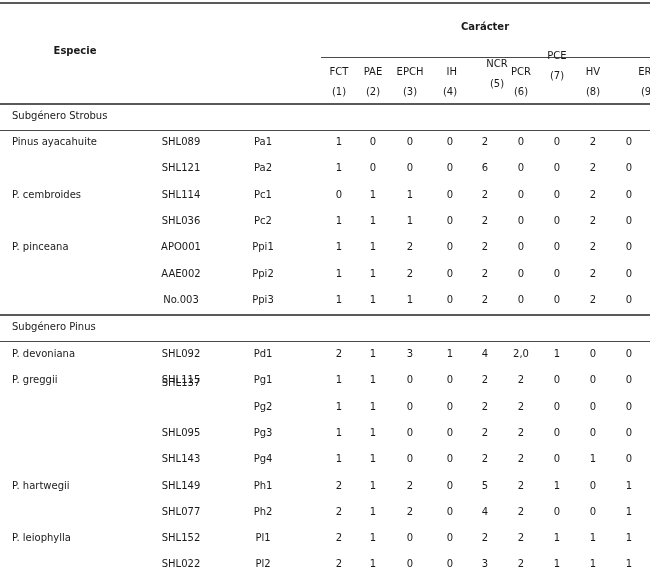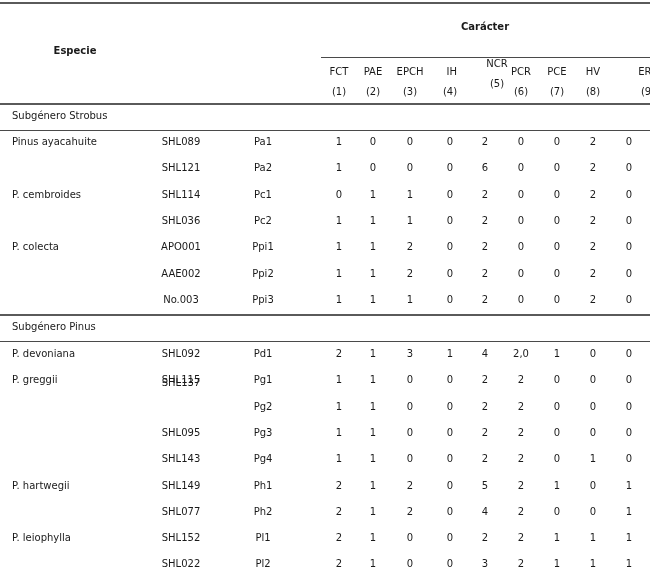--- a/index.html
+++ b/index.html
@@ -48,21 +48,21 @@
         <div>(4)</div>
       </div>
       <div class="txt c chh" style="left: 485px; top: 54px; margin-left: 12px;">
         <div>NCR</div>
         <div>(5)</div>
       </div>
       <div class="txt c chh" style="left: 521px; top: 62px;">
         <div>PCR</div>
         <div>(6)</div>
       </div>
-      <div class="txt c chh" style="left: 557px; top: 62px;">
+      <div class="txt c chh" style="left: 557px; top: 46px;">
         <div>PCE</div>
         <div>(7)</div>
       </div>
       <div class="txt c chh" style="left: 593px; top: 62px;">
         <div>HV</div>
         <div>(8)</div>
       </div>
       <div class="txt c chh" style="left: 648px; top: 62px;">
         <div>ERV</div>
         <div>(9)</div>
@@ -118,21 +118,21 @@
         <div class="txt c" style="left: 373px; top: 214px;">1</div>
         <div class="txt c" style="left: 410px; top: 214px;">1</div>
         <div class="txt c" style="left: 450px; top: 214px;">0</div>
         <div class="txt c" style="left: 485px; top: 214px;">2</div>
         <div class="txt c" style="left: 521px; top: 214px;">0</div>
         <div class="txt c" style="left: 557px; top: 214px;">0</div>
         <div class="txt c" style="left: 593px; top: 214px;">2</div>
         <div class="txt c" style="left: 629px; top: 214px;">0</div>
       </div>
       <div>
-        <div class="txt i" style="left: 12px; top: 240px;">P. colecta</div>
+        <div class="txt i" style="left: 12px; top: 240px;">P. pinceana</div>
         <div class="txt c" style="left: 181px; top: 240px;">APO001</div>
         <div class="txt c" style="left: 263px; top: 240px;">Ppi1</div>
         <div class="txt c" style="left: 339px; top: 240px;">1</div>
         <div class="txt c" style="left: 373px; top: 240px;">1</div>
         <div class="txt c" style="left: 410px; top: 240px;">2</div>
         <div class="txt c" style="left: 450px; top: 240px;">0</div>
         <div class="txt c" style="left: 485px; top: 240px;">2</div>
         <div class="txt c" style="left: 521px; top: 240px;">0</div>
         <div class="txt c" style="left: 557px; top: 240px;">0</div>
         <div class="txt c" style="left: 593px; top: 240px;">2</div>

